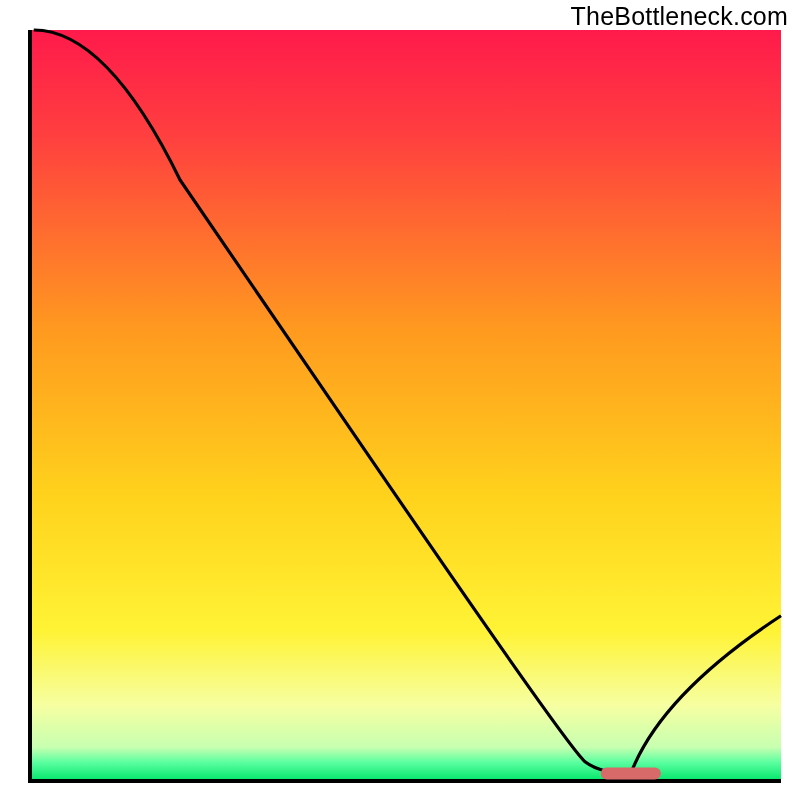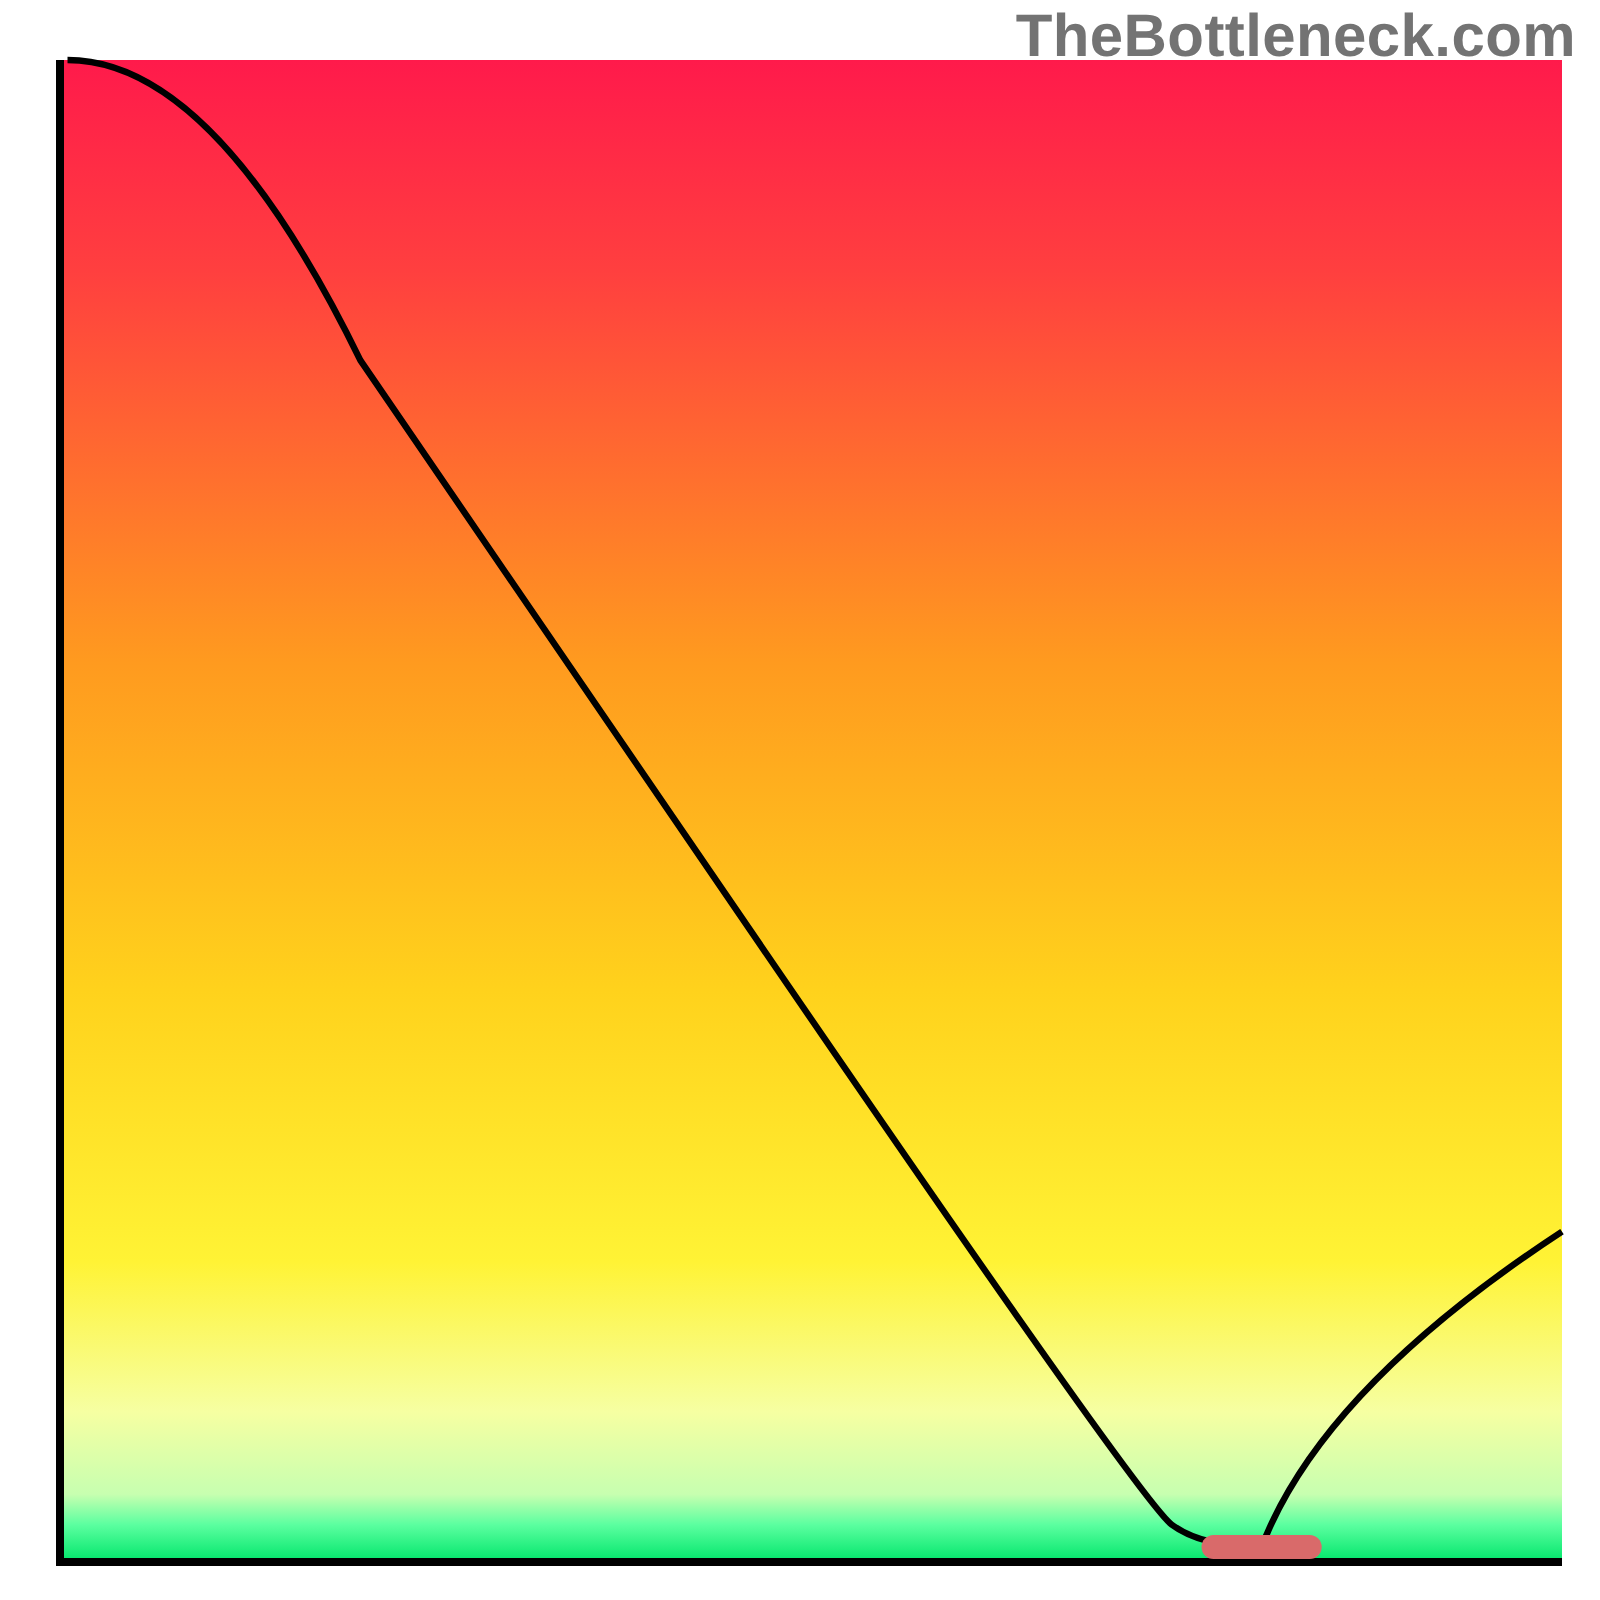--- a/index.html
+++ b/index.html
@@ -13,23 +13,23 @@
   }
   .stage {
     position: relative;
     width: 800px;
     height: 800px;
   }
   .watermark {
     position: absolute;
     top: 2px;
     right: 12px;
-    font-size: 30px;
-    font-weight: 700;
-    color: #737373;
+    font-size: 25px;
+    font-weight: 400;
+    color: #000000;
     letter-spacing: 0.2px;
     user-select: none;
   }
   svg.plot {
     position: absolute;
     left: 0;
     top: 0;
     width: 800px;
     height: 800px;
   }

